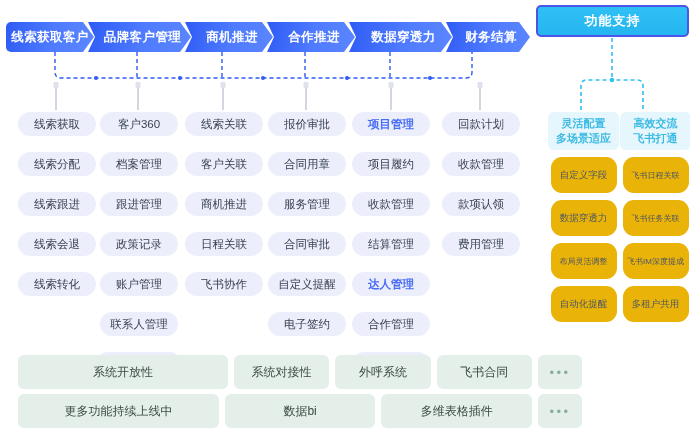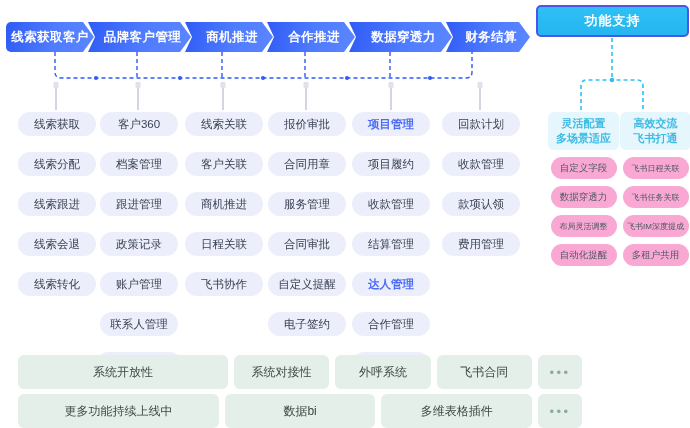--- a/index.html
+++ b/index.html
@@ -54,21 +54,21 @@
   
   .fcol{position:absolute;display:flex;flex-direction:column;gap:7px;align-items:center;}
   .fhead{
     box-sizing:border-box;
     width:71px;min-height:38px;background:#e6f6fd;border-radius:6px;
     display:flex;flex-direction:column;align-items:center;justify-content:center;
     color:#3cbbe3;font-size:11px;font-weight:700;line-height:15px;padding:3px 0;
   }
   .fpill{
     box-sizing:border-box;
-    width:66px;height:22px;background:#f9a8d4;border-radius:11px;
+    width:66px;height:36px;background:#eab308;border-radius:11px;
     display:flex;align-items:center;justify-content:center;
     color:#4d5663;font-size:9.5px;white-space:nowrap;text-align:center;
   }
   .fpill.tiny{font-size:8px;}
 
   
   .grow{position:absolute;display:flex;gap:6px;left:18px;width:564px;}
   .gcell{
     box-sizing:border-box;
     background:#e4efe9;border-radius:6px;height:34px;

